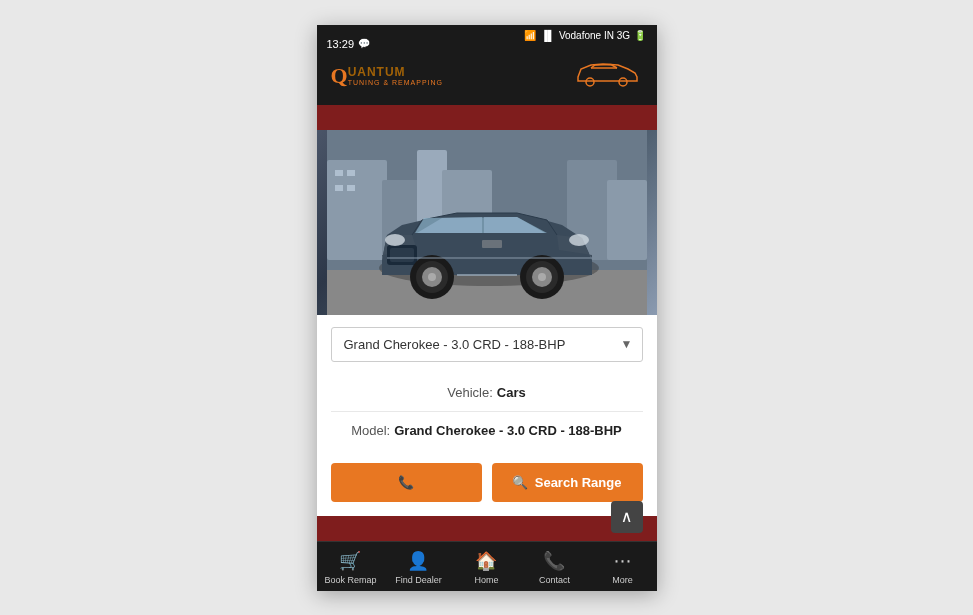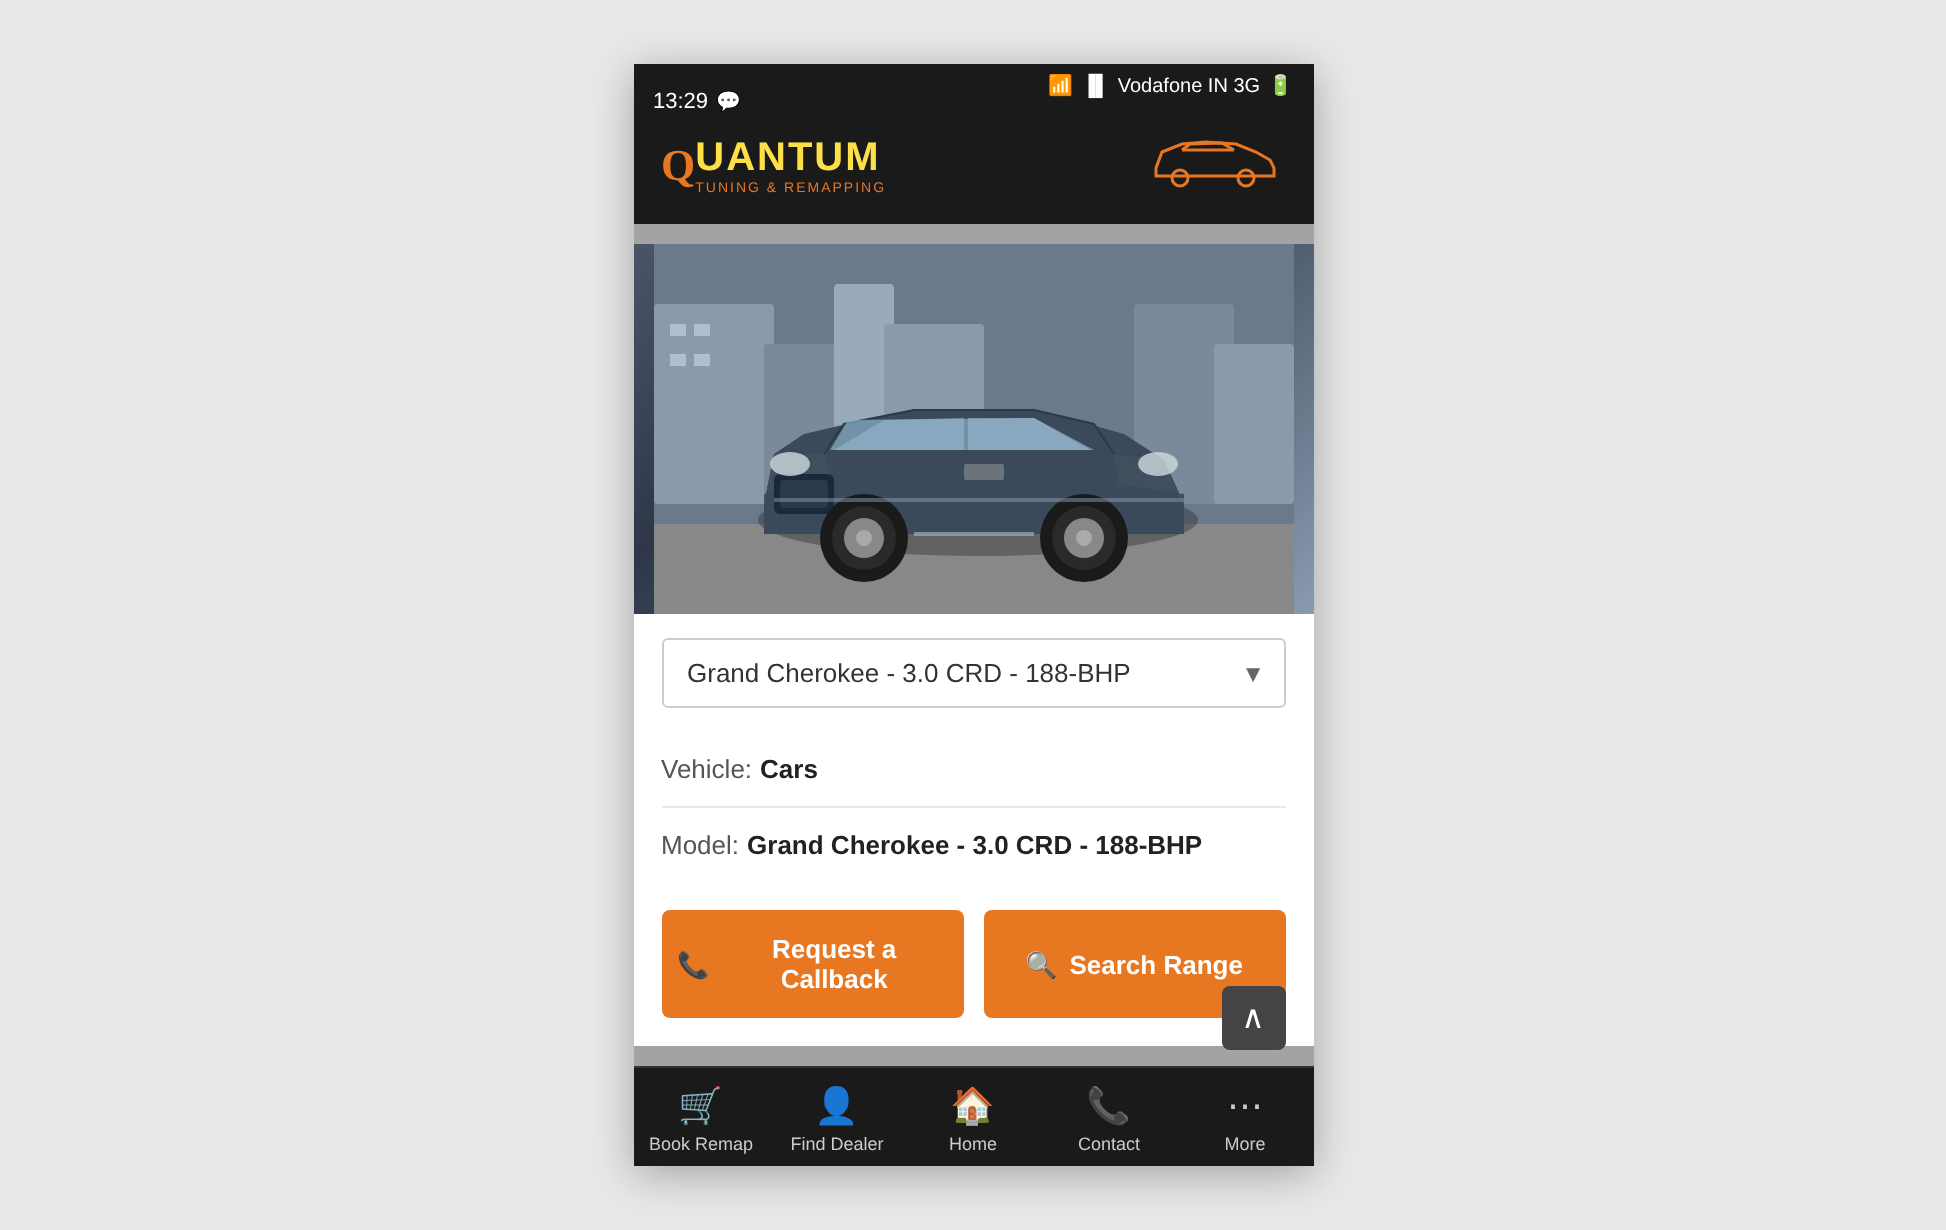--- a/index.html
+++ b/index.html
@@ -34,21 +34,21 @@
     .app-header {
       background: #1a1a1a;
       padding: 8px 14px;
       display: flex;
       align-items: center;
       justify-content: space-between;
     }
     .logo-container { display: flex; align-items: center; }
     .logo-q { color: #e87722; font-size: 22px; font-weight: bold; font-family: Georgia, serif; }
     .logo-text { display: flex; flex-direction: column; }
-    .logo-uantum { color: #fde047; font-size: 20px; font-weight: bold; letter-spacing: 1px; }
+    .logo-uantum { color: #a16207; font-size: 12px; font-weight: bold; letter-spacing: 1px; }
     .logo-sub { color: #e87722; font-size: 7px; letter-spacing: 1px; text-transform: uppercase; }
     .header-car-icon { color: #e87722; font-size: 28px; }
     
     .car-image-container {
       width: 100%;
       height: 185px;
       background: linear-gradient(135deg, #4a5568 0%, #2d3748 30%, #4a5a6a 60%, #8a9ab0 100%);
       position: relative;
       overflow: hidden;
       display: flex;
@@ -89,20 +89,21 @@
       padding: 0 14px;
       background: #fff;
     }
     .detail-row {
       padding: 11px 0;
       font-size: 13px;
       color: #333;
       border-bottom: 1px solid #e8e8e8;
       display: flex;
       align-items: center;
+      justify-content: center;
     }
     .detail-row:last-child { border-bottom: none; }
     .detail-label { color: #555; font-weight: normal; margin-right: 4px; }
     .detail-value { color: #222; font-weight: bold; }
     
     .buttons-row {
       display: flex;
       gap: 10px;
       padding: 14px 14px;
       background: #fff;
@@ -153,22 +154,22 @@
       justify-content: center;
       padding: 8px 2px 6px;
       cursor: pointer;
       color: #cccccc;
       font-size: 9px;
       gap: 3px;
     }
     .nav-icon { font-size: 18px; color: #cccccc; }
     .nav-label { font-size: 9px; color: #cccccc; }
     .grey-bg {
-      background: #a3a3a3;
-      padding: 10px 0;
+      background: #7f1d1d;
+      padding: 25px 0;
     }
     .inner-card {
       background: #fff;
       margin: 0 0;
     }
   </style>
 </head>
 <body>
 
 <div class="phone-wrapper">
@@ -283,21 +284,20 @@
         </div>
         <div class="detail-row">
           <span class="detail-label">Model:</span>
           <span class="detail-value">Grand Cherokee - 3.0 CRD - 188-BHP</span>
         </div>
       </div>
 
       <div class="buttons-row">
         <button class="btn-callback">
           <span>📞</span>
-          <span>Request a Callback</span>
         </button>
         <button class="btn-search">
           <span>🔍</span>
           <span>Search Range</span>
         </button>
       </div>
 
     </div>
   </div>
 

